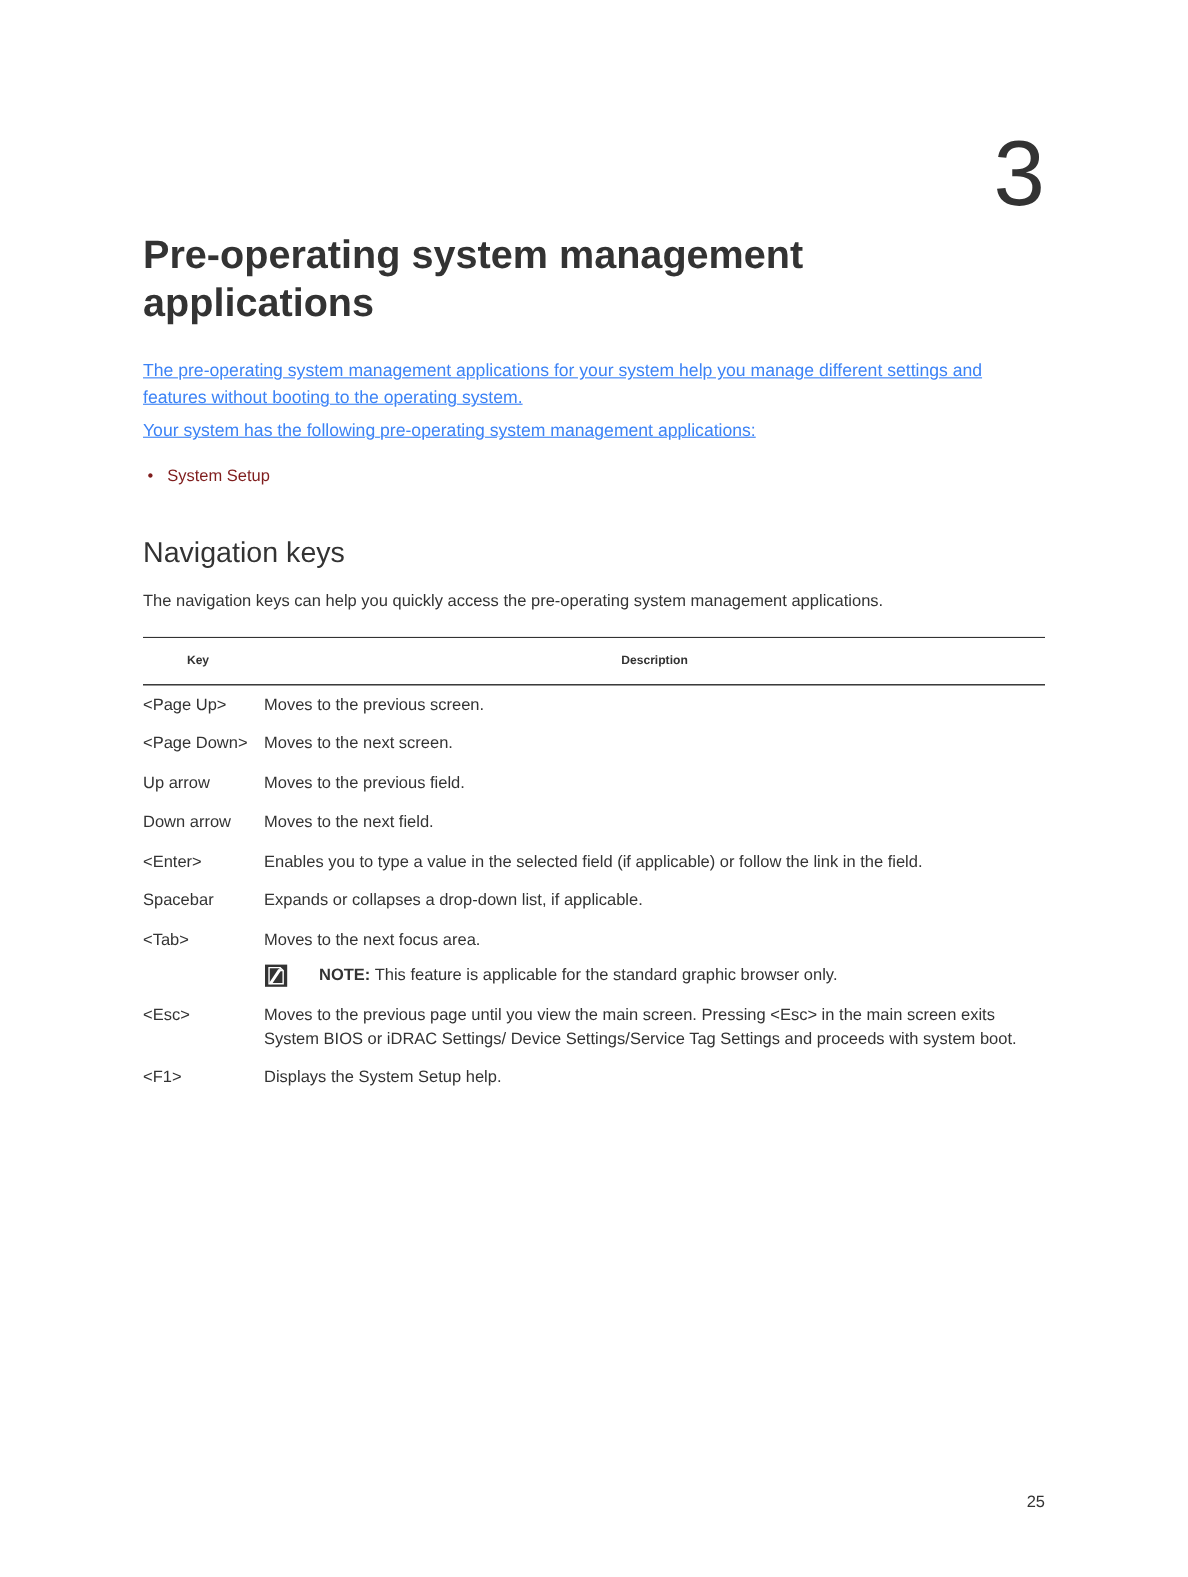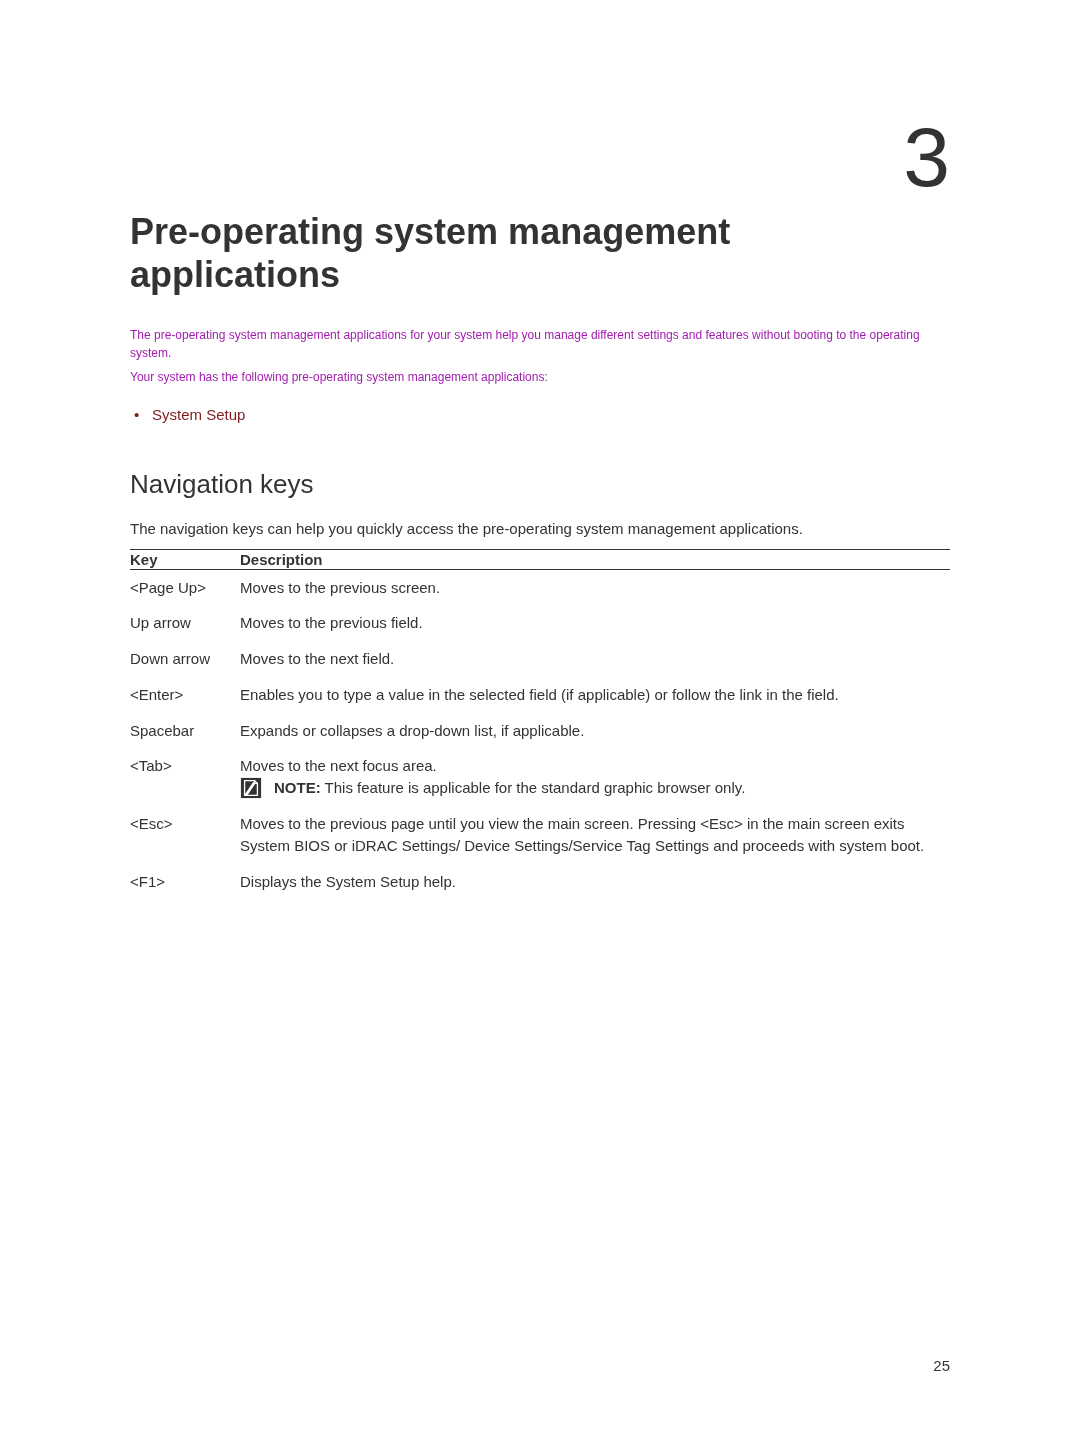--- a/index.html
+++ b/index.html
@@ -27,24 +27,25 @@
     }
     .title {
       font-size: 36px;
       font-weight: 700;
       color: #333;
       margin-top: 80px;
       line-height: 1.2;
       margin-bottom: 30px;
     }
     .intro-para {
-      font-size: 12px;
-      color: #a21caf;
+      font-size: 16px;
+      color: #3b82f6;
       line-height: 1.5;
       margin-bottom: 6px;
+      text-decoration: underline;
     }
     .bullet-list {
       list-style: none;
       margin: 15px 0 40px 0;
     }
     .bullet-list li {
       font-size: 15px;
       color: #7f1d1d;
       line-height: 1.85;
       position: relative;
@@ -60,53 +61,54 @@
       font-size: 26px;
       font-weight: 400;
       color: #333;
       margin-top: 40px;
       margin-bottom: 18px;
     }
     .section-intro {
       font-size: 15px;
       color: #333;
       line-height: 1.5;
-      margin-bottom: 8px;
+      margin-bottom: 20px;
     }
     .nav-table {
       width: 100%;
       border-collapse: collapse;
     }
     .nav-table thead th {
-      text-align: left;
-      font-size: 15px;
+      text-align: center;
+      font-size: 11px;
       font-weight: 700;
       border-top: 1px solid #333;
       border-bottom: 1px solid #333;
-      padding: 1px 0;
+      padding: 15px 0;
       vertical-align: top;
     }
     .nav-table thead th:first-child {
       width: 110px;
       padding-right: 10px;
     }
     .nav-table tbody td {
       font-size: 15px;
       line-height: 1.45;
       padding: 7px 0;
       vertical-align: top;
     }
     .nav-table tbody td:first-child {
       width: 110px;
       padding-right: 10px;
     }
     .note-row {
       display: flex;
       align-items: flex-start;
-      gap: 12px;
+      gap: 28px;
+      margin-top: 10px;
     }
     .note-icon-svg {
       width: 22px;
       height: 22px;
       flex-shrink: 0;
       margin-top: 0px;
     }
     .note-text {
       font-size: 15px;
     }
@@ -142,20 +144,24 @@
   <thead>
     <tr>
       <th>Key</th>
       <th>Description</th>
     </tr>
   </thead>
   <tbody>
     <tr>
       <td>&lt;Page Up&gt;</td>
       <td>Moves to the previous screen.</td>
+    </tr>
+    <tr>
+      <td>&lt;Page Down&gt;</td>
+      <td>Moves to the next screen.</td>
     </tr>
     <tr>
       <td>Up arrow</td>
       <td>Moves to the previous field.</td>
     </tr>
     <tr>
       <td>Down arrow</td>
       <td>Moves to the next field.</td>
     </tr>
     <tr>

